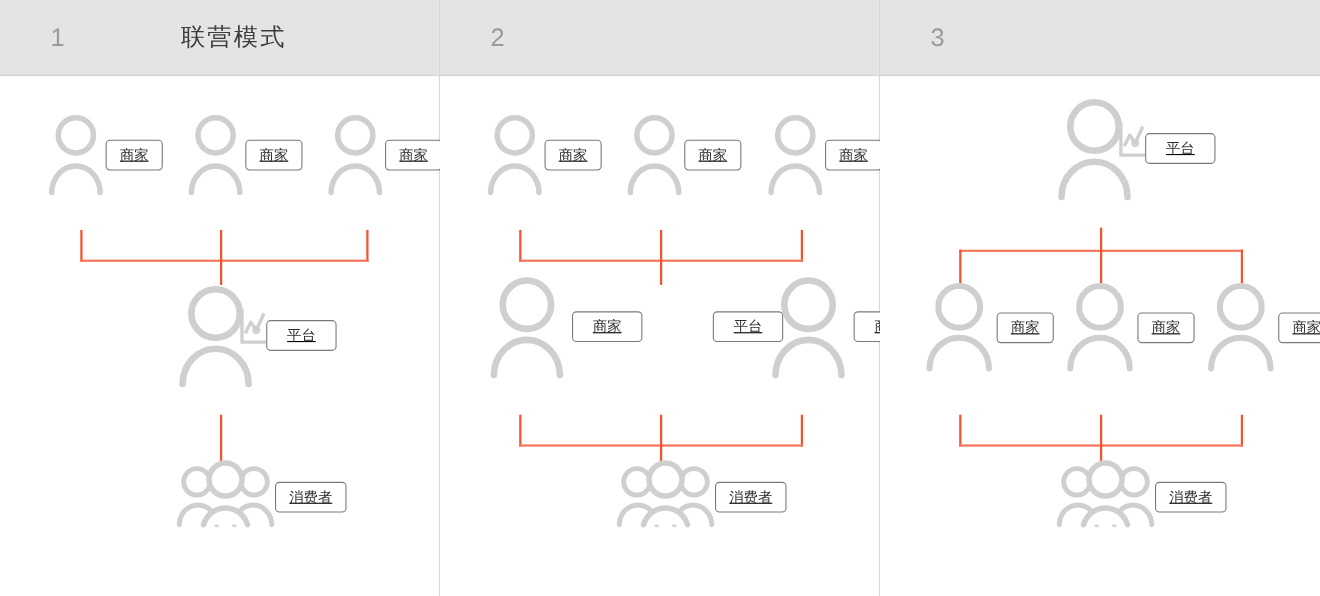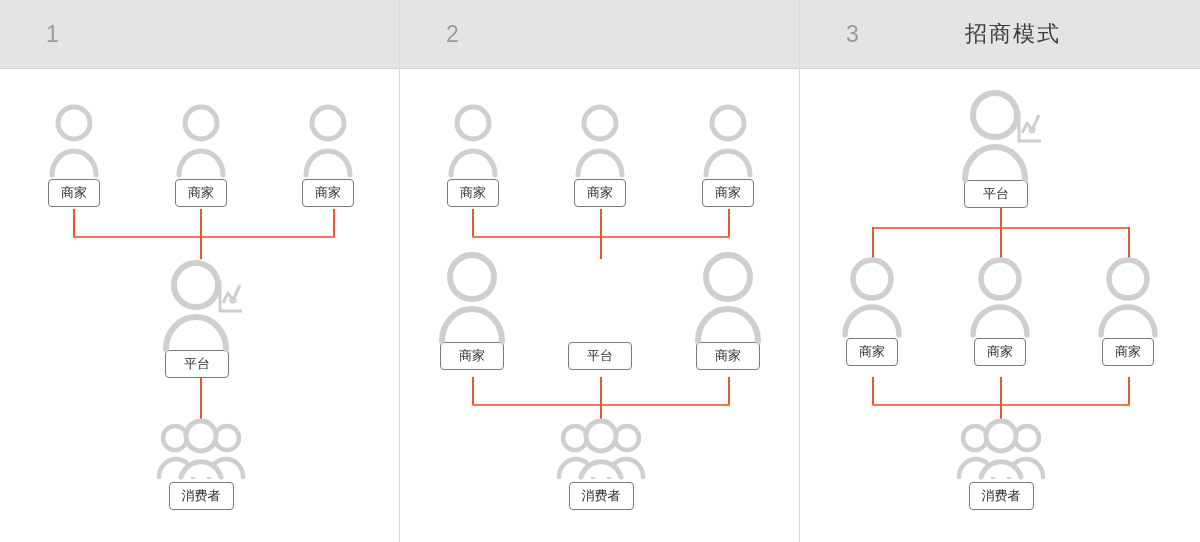--- a/index.html
+++ b/index.html
@@ -34,21 +34,21 @@
   .hdr-title{
     position:absolute;left:0;right:0;top:50%;transform:translateY(-50%);
     text-align:center;
     font-size:22px;color:#3c3c3c;letter-spacing:2px;
     padding-left:26px;box-sizing:border-box;
   }
 
   .stage{position:relative;width:400px;height:474px;}
 
   
-  .node{position:absolute;display:flex;flex-direction:column;align-items:center;}
+  .node{position:absolute;display:flex;flex-direction:row;align-items:center;text-decoration:underline;}
   .node .glyph{position:relative;display:block;}
   .tag{
     display:inline-block;
     background:#ffffff;
     border:1px solid #7a7a7a;
     border-radius:4px;
     color:#2f2f2f;
     font-size:13px;
     line-height:1;
     padding:6px 12px 7px 12px;
@@ -67,20 +67,21 @@
   svg{display:block;overflow:visible;}
 </style>
 </head>
 <body>
 
 <div class="board">
 
   <div class="panel">
     <div class="panel-header">
       <span class="hdr-num">1</span>
+      <span class="hdr-title">联营模式</span>
     </div>
     <div class="stage">
 
       <div class="node" style="left:42px;top:34px;width:64px;">
         <span class="glyph">
           <svg width="54" height="72" viewBox="0 0 54 72">
             <circle cx="27" cy="20" r="16" fill="none" stroke="#cfcfcf" stroke-width="5"></circle>
             <path d="M5 72 A22 24 0 0 1 49 72" fill="none" stroke="#cfcfcf" stroke-width="5" stroke-linecap="round"></path>
           </svg>
         </span>
@@ -233,21 +234,20 @@
         </span>
         <span class="tag" style="margin-top:5px;">消费者</span>
       </div>
 
     </div>
   </div>
 
   <div class="panel last">
     <div class="panel-header">
       <span class="hdr-num">3</span>
-      <span class="hdr-title">招商模式</span>
     </div>
     <div class="stage">
 
       <div class="node" style="left:159px;top:20px;width:82px;">
         <span class="glyph">
           <svg width="82" height="90" viewBox="0 0 82 90">
             <circle cx="36" cy="26" r="22" fill="none" stroke="#cfcfcf" stroke-width="6"></circle>
             <path d="M6 90 A30 32 0 0 1 66 90" fill="none" stroke="#cfcfcf" stroke-width="6" stroke-linecap="round"></path>
             <path d="M60 22 L60 52 L82 52" fill="none" stroke="#cfcfcf" stroke-width="3"></path>
             <path d="M63 44 L68 34 L73 41 L80 26" fill="none" stroke="#cfcfcf" stroke-width="3" stroke-linejoin="round"></path>

